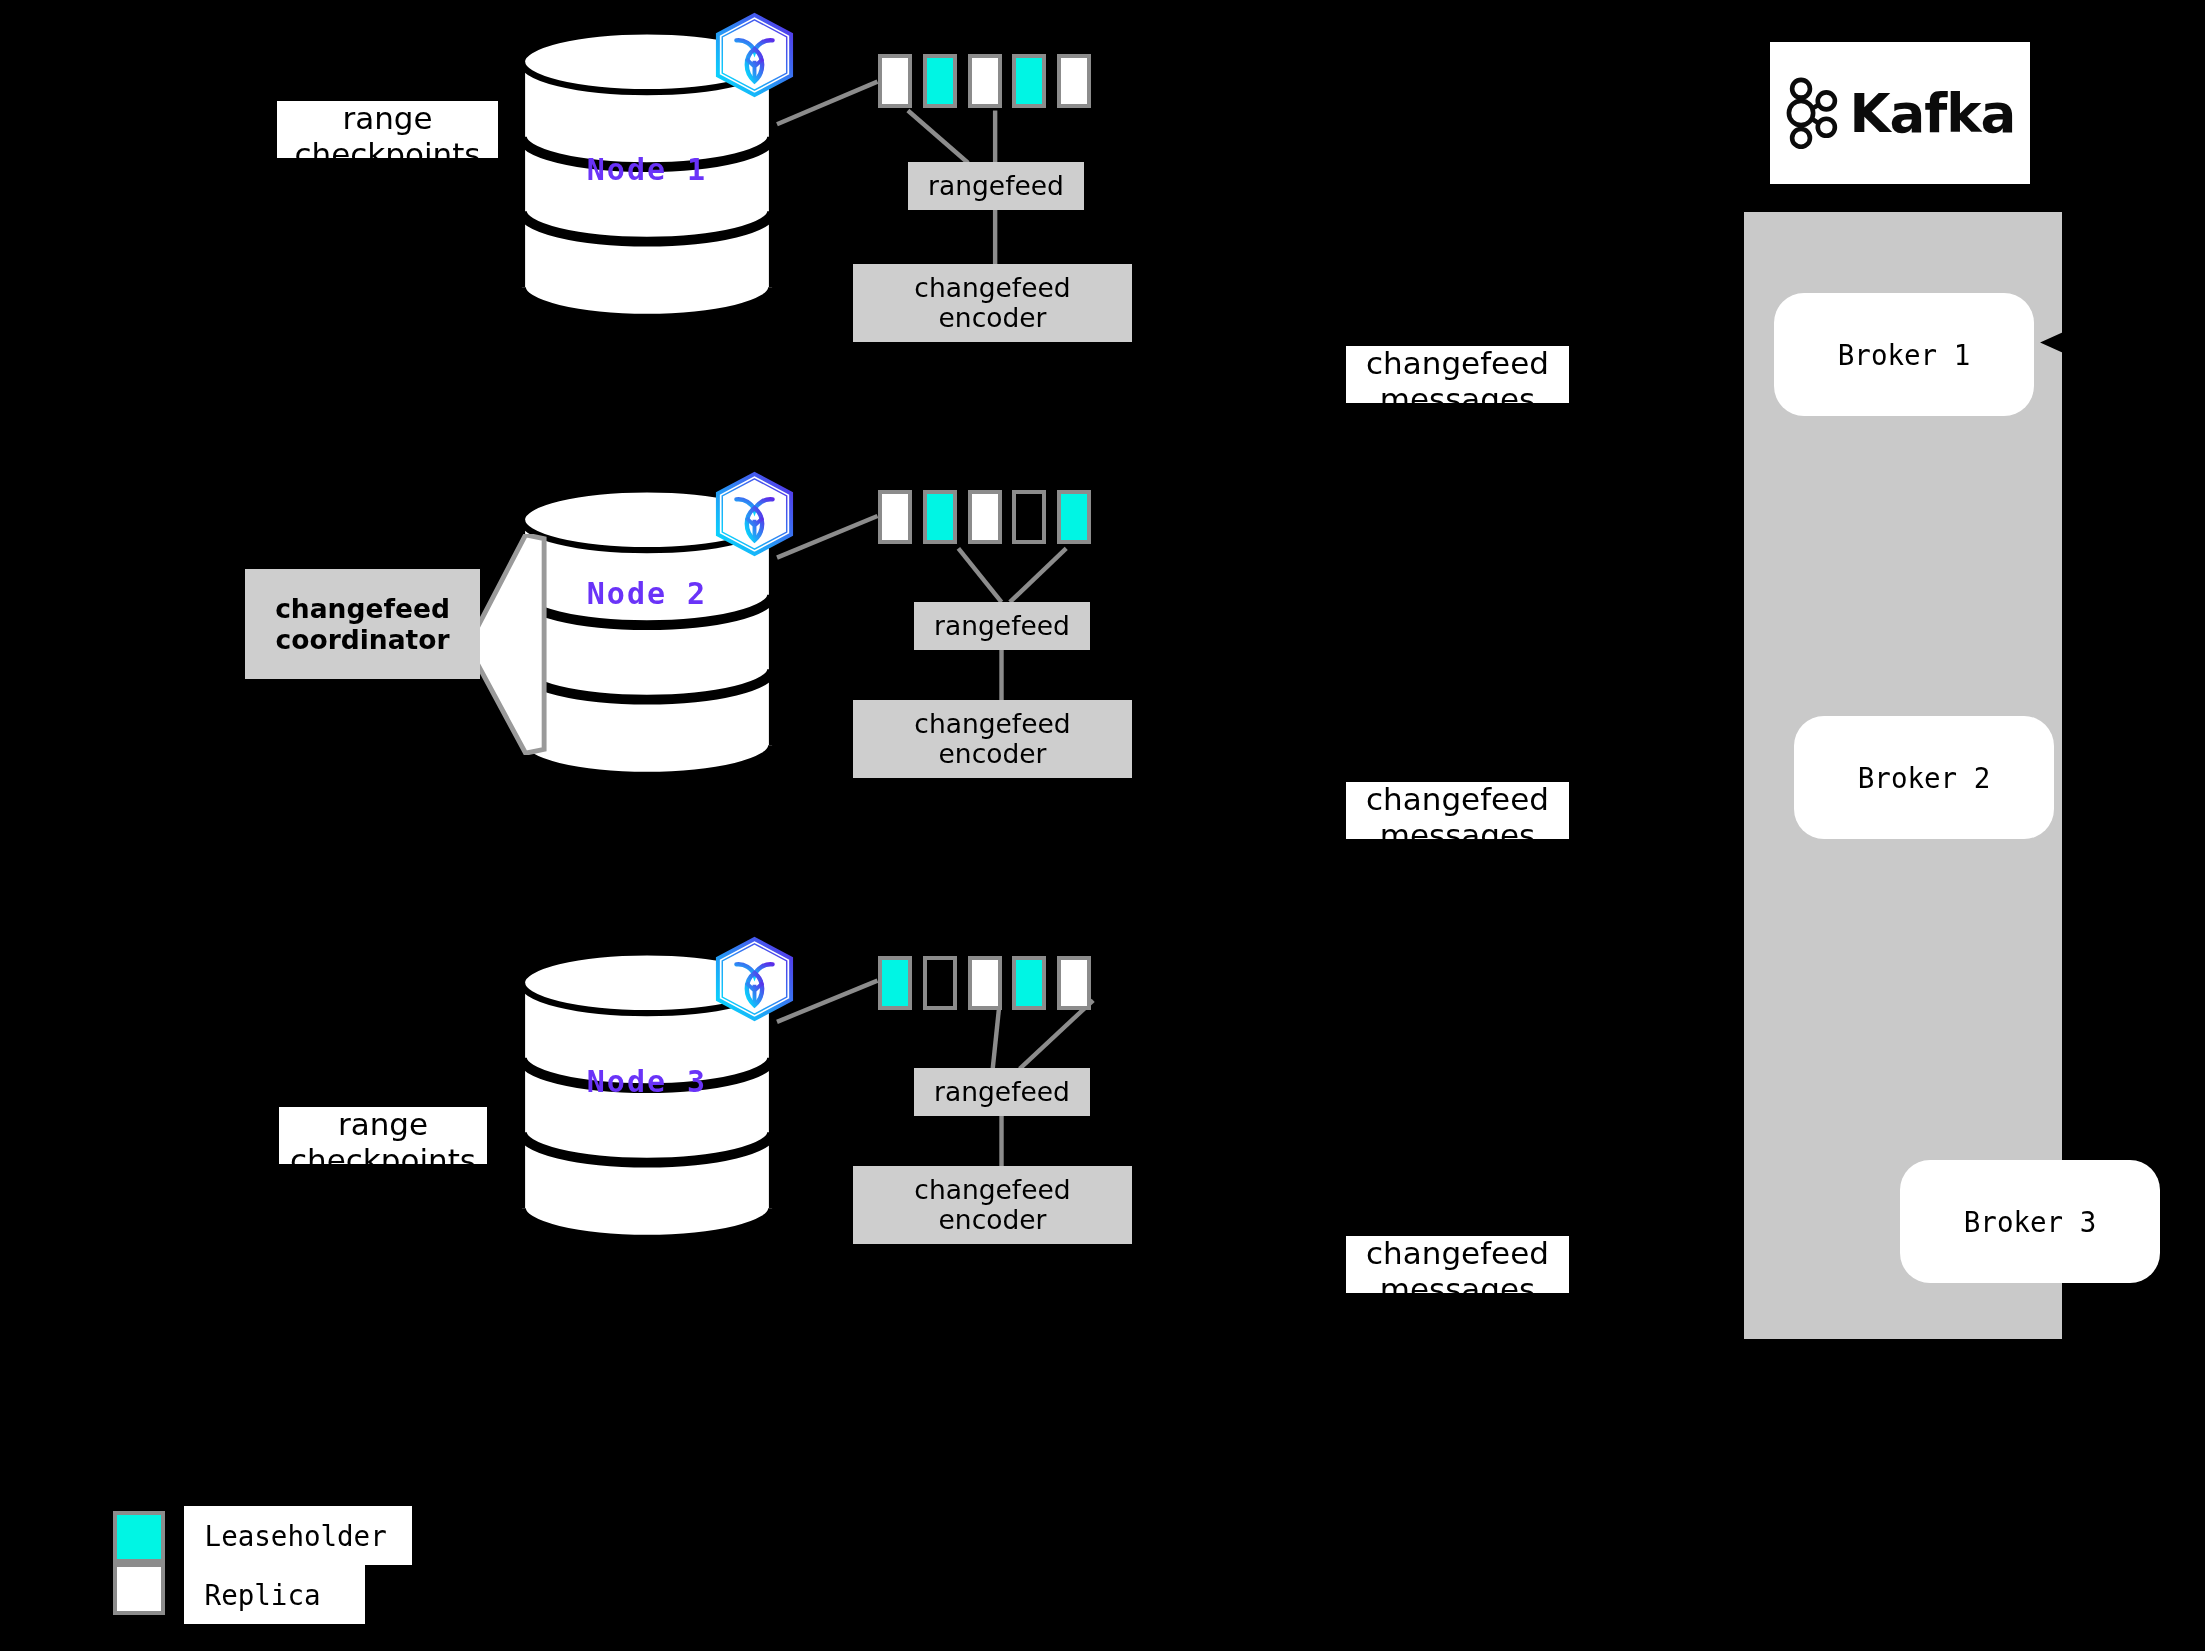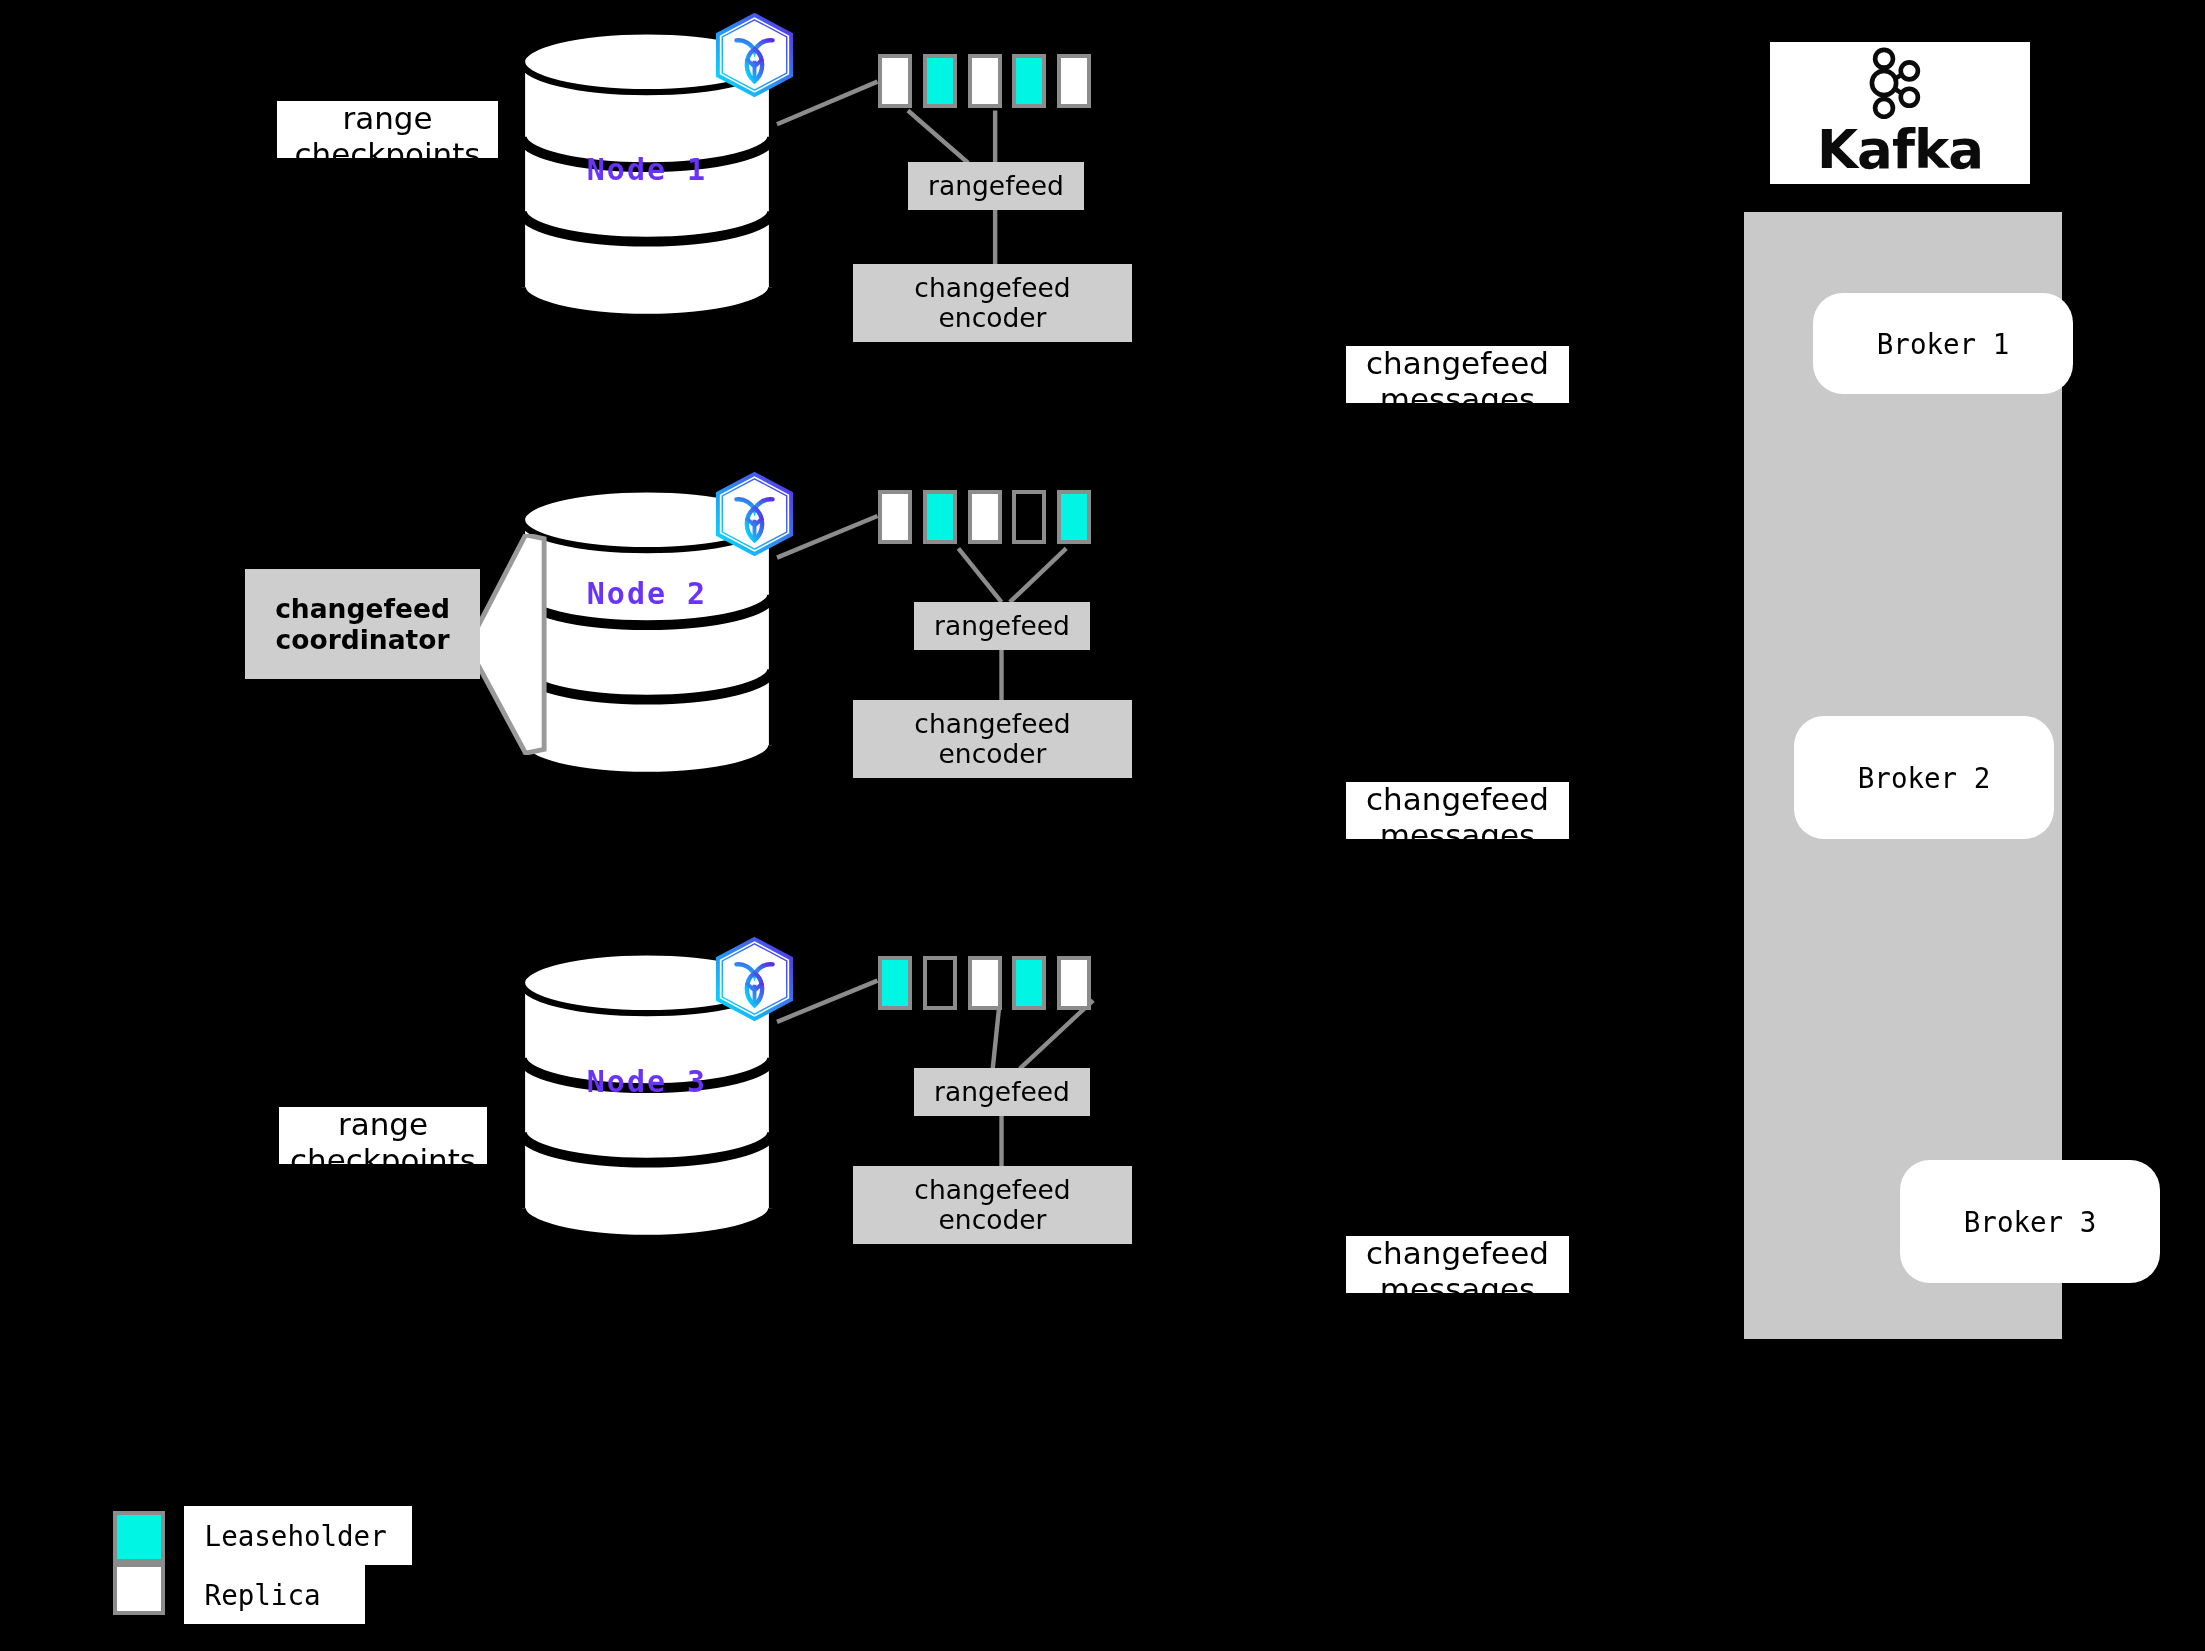--- a/index.html
+++ b/index.html
@@ -35,21 +35,21 @@
         text-align:center;}
   .wbox span{display:block;width:100%;}
 
   
   .coord{position:absolute;background:#CECECE;color:#000;font-weight:bold;
          display:flex;align-items:center;justify-content:center;text-align:center;
          font-family:"DejaVu Sans",sans-serif;font-size:26.5px;line-height:1.18;}
 
   
   .kafka-logo{position:absolute;background:#fff;display:flex;align-items:center;
-              justify-content:center;flex-direction:column;}
+              justify-content:center;}
   .kafka-word{font-family:"DejaVu Sans",sans-serif;font-weight:bold;
               font-size:53px;color:#0b0b0b;letter-spacing:-1px;}
   .broker-panel{position:absolute;background:#C9C9C9;}
   .broker{position:absolute;background:#fff;border-radius:30px;display:flex;
           align-items:center;justify-content:center;color:#000;
           font-family:"DejaVu Sans Mono",monospace;font-size:27.5px;}
 
   
   .pill{position:absolute;background:#fff;border-radius:490px;display:flex;
         align-items:center;justify-content:center;color:#000;
@@ -277,21 +277,21 @@
     </svg>
     <span class="kafka-word">Kafka</span>
   </div>
 
   <div class="broker-panel" style="left:1744px;top:212px;width:318px;height:1127px;"></div>
 
   <svg style="position:absolute;left:2040px;top:328px;width:34px;height:29px;" viewBox="0 0 70 60" width="34" height="29">
     <polygon points="0,30 62,2 46,30 62,58" fill="#000"></polygon>
   </svg>
 
-  <div class="broker" style="left:1774px;top:293px;width:260px;height:101px;margin-left:39px;">
+  <div class="broker" style="left:1774px;top:293px;width:260px;height:123px;">
     <span>Broker 1</span>
   </div>
   <div class="broker" style="left:1794px;top:716px;width:260px;height:123px;">
     <span>Broker 2</span>
   </div>
   <div class="broker" style="left:1867px;top:1160px;width:260px;height:123px;margin-left:33px;">
     <span>Broker 3</span>
   </div>
 
 

